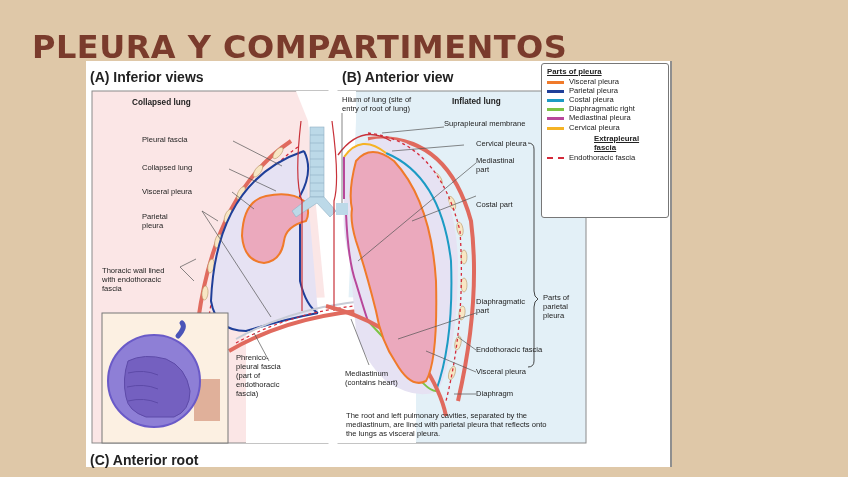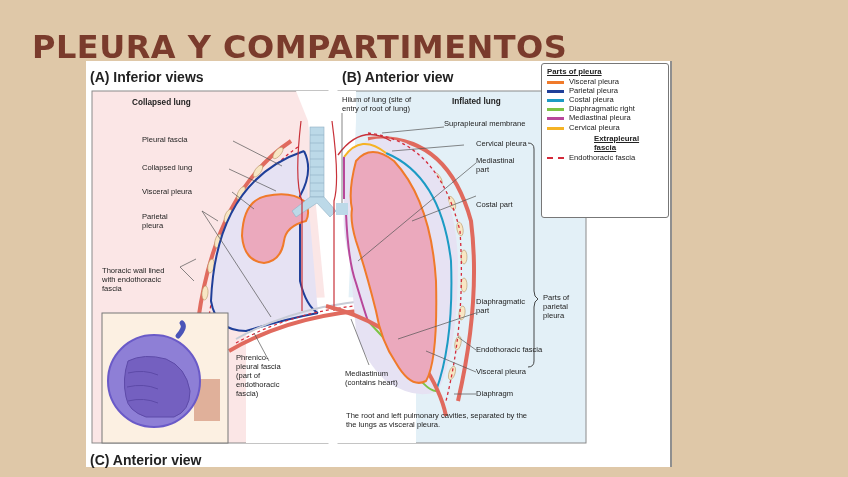--- a/index.html
+++ b/index.html
@@ -148,21 +148,21 @@
       <g stroke="#5d4aa8" stroke-width="1" fill="none">
         <path d="M42 312 Q58 308 72 314"></path>
         <path d="M41 326 Q58 322 72 328"></path>
         <path d="M42 340 Q58 336 72 342"></path>
       </g>
     </g>
   </svg>
 
   <div class="panel-head" style="left:4px; top:8px;">(A) Inferior views</div>
   <div class="panel-head" style="left:256px; top:8px;">(B) Anterior view</div>
-  <div class="panel-head" style="left:4px; top:391px;">(C) Anterior view</div>
+  <div class="panel-head" style="left:4px; top:391px;">(C) Anterior root</div>
 
   <div class="lbl bold" style="left:46px; top:37px;">Collapsed lung</div>
   <div class="lbl" style="left:56px; top:75px;">Pleural fascia</div>
   <div class="lbl" style="left:56px; top:103px;">Collapsed lung</div>
   <div class="lbl" style="left:56px; top:127px;">Visceral pleura</div>
   <div class="lbl" style="left:56px; top:152px;">
     <div>Parietal</div>
     <div>pleura</div>
   </div>
   <div class="lbl" style="left:16px; top:206px;">
@@ -201,20 +201,21 @@
   </div>
   <div class="lbl" style="left:390px; top:285px;">Endothoracic fascia</div>
   <div class="lbl" style="left:390px; top:307px;">Visceral pleura</div>
   <div class="lbl" style="left:390px; top:329px;">Diaphragm</div>
   <div class="lbl" style="left:259px; top:309px;">
     <div>Mediastinum</div>
     <div>(contains heart)</div>
   </div>
   <div class="lbl" style="left:260px; top:351px;">
     <div>The root and left pulmonary cavities, separated by the</div>
+    <div>mediastinum, are lined with parietal pleura that reflects onto</div>
     <div>the lungs as visceral pleura.</div>
   </div>
 
   <div class="legend">
     <div class="sec">Parts of pleura</div>
     <div class="row">
         <span class="sw" style="background:#f07a2a"></span>
         <span>Visceral pleura</span>
       </div>
     <div class="row">

